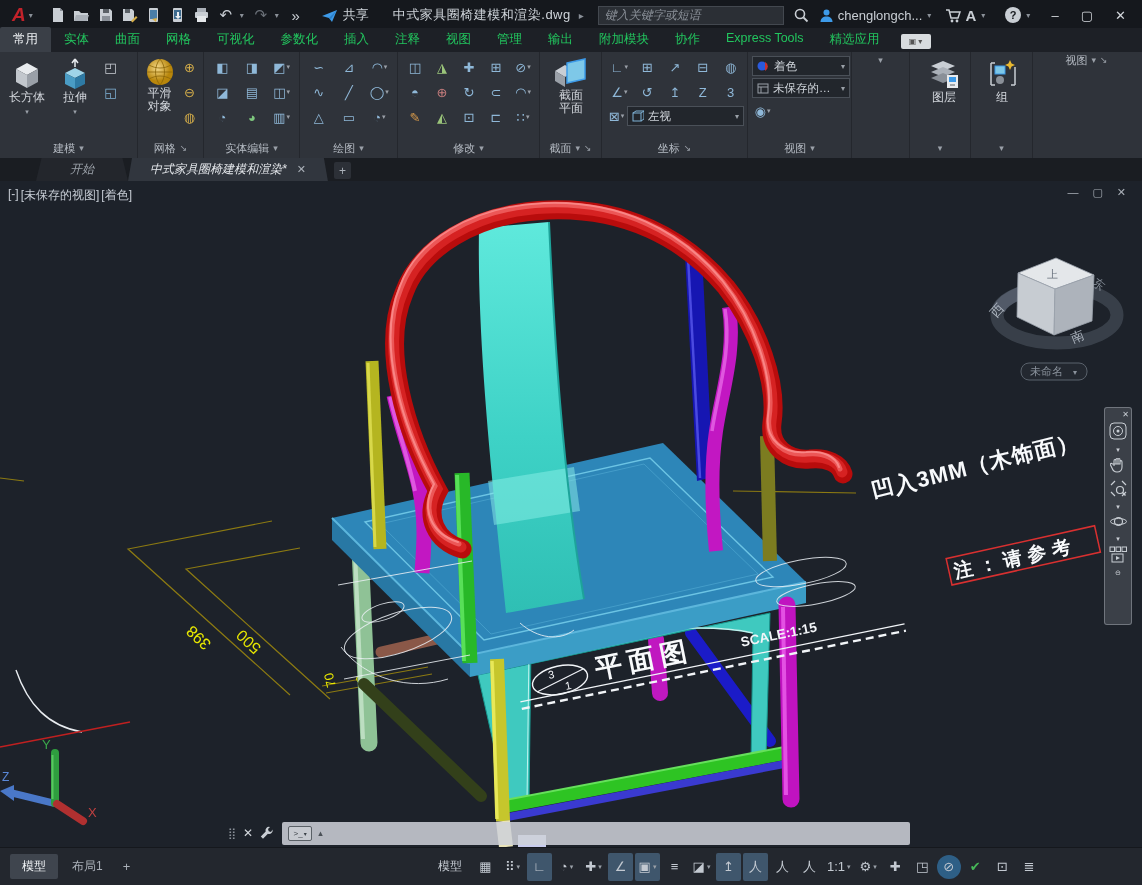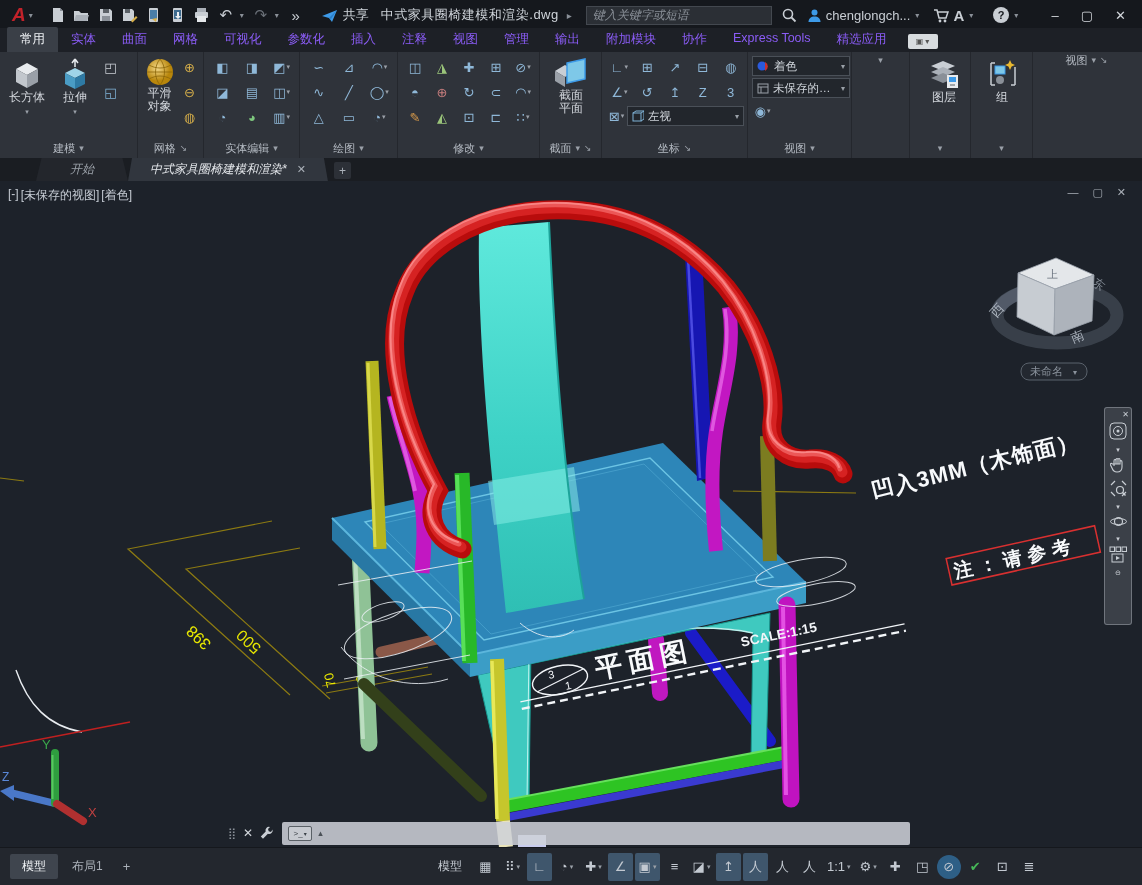--- a/index.html
+++ b/index.html
@@ -11,31 +11,31 @@
   
   .titlebar { height:28px; background:#15181d; display:flex; align-items:center; color:#c9ced4; font-size:13px; padding:2px 6px 0 6px; }
   .alogo { color:#c2222a; font-weight:bold; font-style:italic; font-size:19px; padding:0 2px 0 6px; }
   .tiny-dd { font-size:8px; color:#8a9098; margin:0 4px 0 1px; }
   .qat { display:flex; align-items:center; gap:2px; margin-left:10px; }
   .qat .qbtn { width:22px; height:20px; display:flex; align-items:center; justify-content:center; }
   .qat svg { display:block; }
   .undo-redo { font-size:15px; color:#c9ced4; }
   .undo-redo.dim { color:#6a7078; }
   .share { display:flex; align-items:center; gap:5px; margin-left:14px; color:#cfd4da; }
-  .doc-title { margin-left:12px; color:#cfd4da; letter-spacing:.5px;text-align:center; }
+  .doc-title { margin-left:24px; color:#cfd4da; letter-spacing:.5px;text-align:center; }
   .title-arrow { color:#8a9098; font-size:10px; margin-left:8px; }
   .searchbox { margin-left:14px; width:186px; height:19px; background:#2b2f35; border:1px solid #43484f; display:flex; align-items:center; padding:0 6px; }
   .searchbox input { width:100%; background:transparent; border:none; outline:none; color:#cfd4da; font-style:italic; font-size:12px; font-family:Liberation Serif, serif; }
   .searchbox input::placeholder { color:#8a9098; }
   .t-ic { margin-left:10px; display:flex; align-items:center; gap:4px; color:#c9ced4; }
   .win-btns { margin-left:auto; display:flex; gap:22px; padding-right:10px; font-size:13px; color:#d4d8dd; }
 
   
-  .ribbon-tabs { height:24px; background:#1d2026; display:flex; align-items:flex-end; padding-left:7px; }
-  .rtab { padding:4px 13px; font-size:12.5px; color:#8b5cf6; cursor:default; }
+  .ribbon-tabs { height:24px; background:#1d2026; display:flex; align-items:flex-end; padding-left:0; }
+  .rtab { padding:4px 13px; font-size:12.5px; color:#22c55e; cursor:default; }
   .rtab.active { background:#3a3f47; color:#eef1f4; border-radius:2px 2px 0 0; }
   .rtab-extra { margin-left:8px; margin-bottom:3px; width:30px; height:15px; background:#d8dcdf; border-radius:2px; display:flex; align-items:center; justify-content:center; font-size:8px; color:#555; gap:2px; }
 
   
   .ribbon { height:106px; background:#2f333a; display:flex; }
   .panel { border-right:1px solid #24272d; display:flex; flex-direction:column; flex:0 0 auto; }
   .panel-content { flex:1; display:flex; padding:3px 3px 0 4px; gap:2px; align-items:flex-start; }
   .panel-label { height:18px; font-size:11px; color:#b6bcc4; display:flex; align-items:center; justify-content:center; gap:4px; padding-bottom:2px; }
   .launcher { font-size:9px; color:#9aa0a8; }
   .bigbtn { width:46px; display:flex; flex-direction:column; align-items:center; color:#d2d6dc; font-size:12px; line-height:13px; padding-top:2px; text-align:center; }

